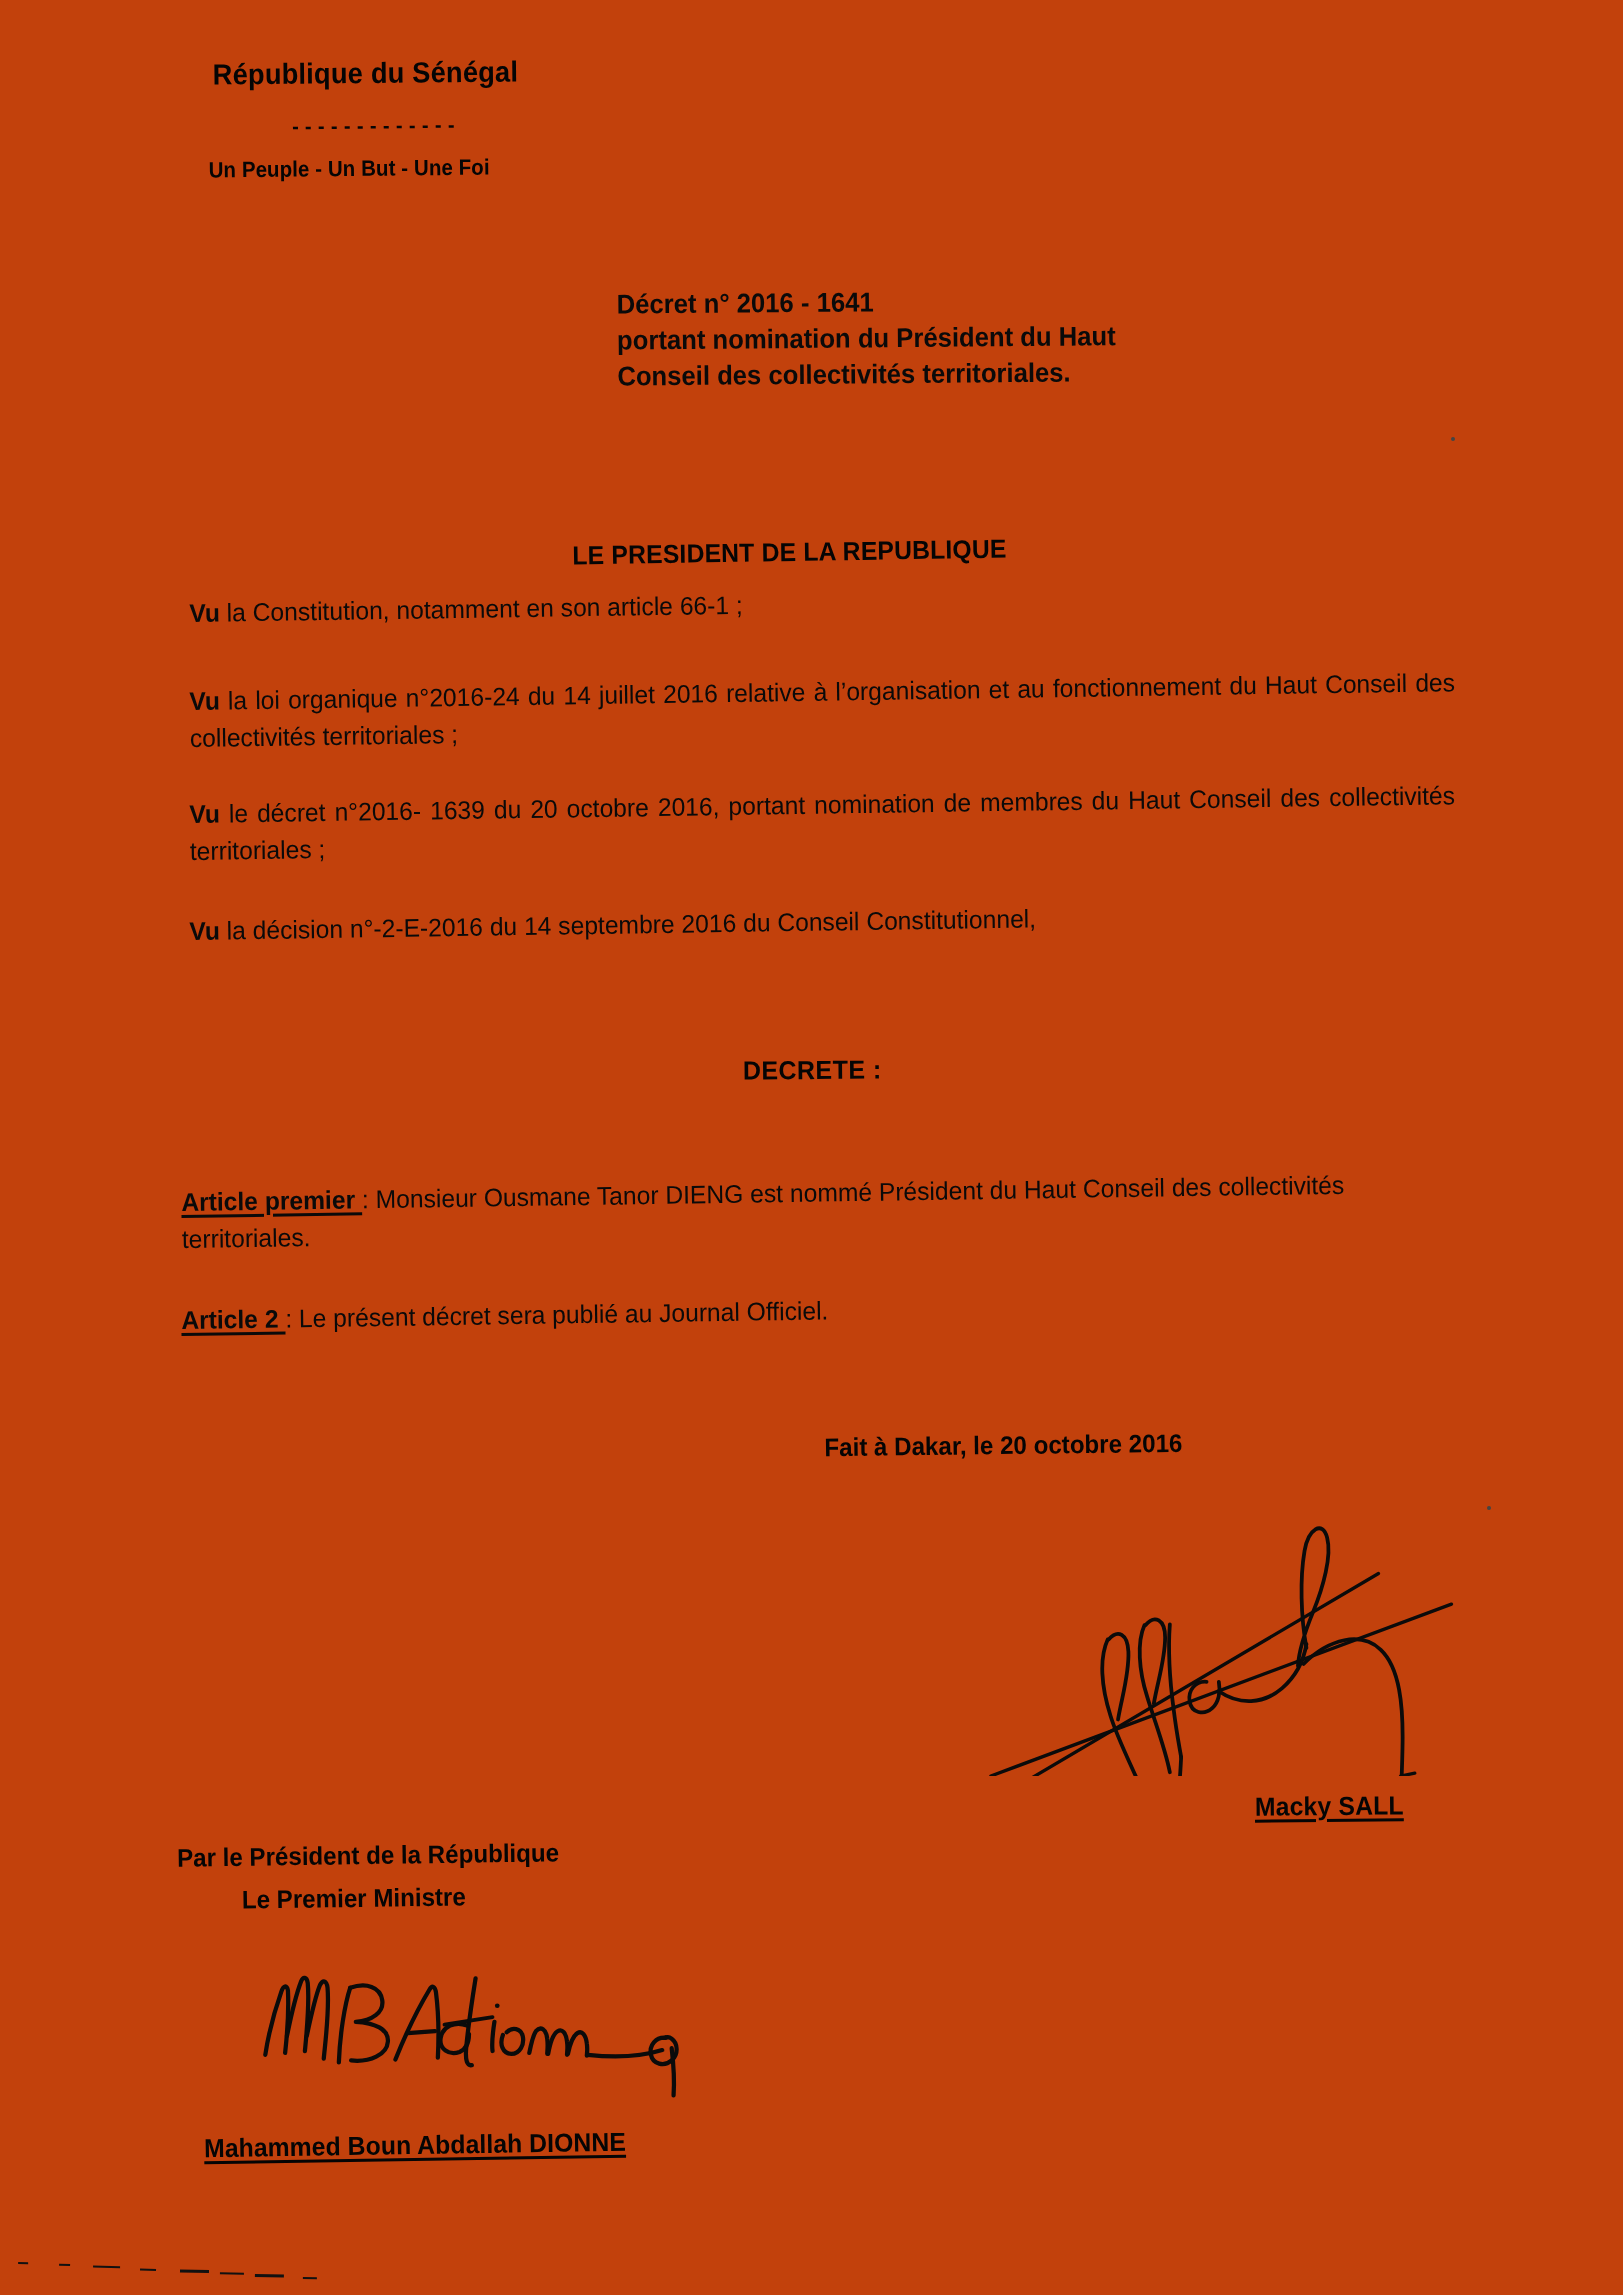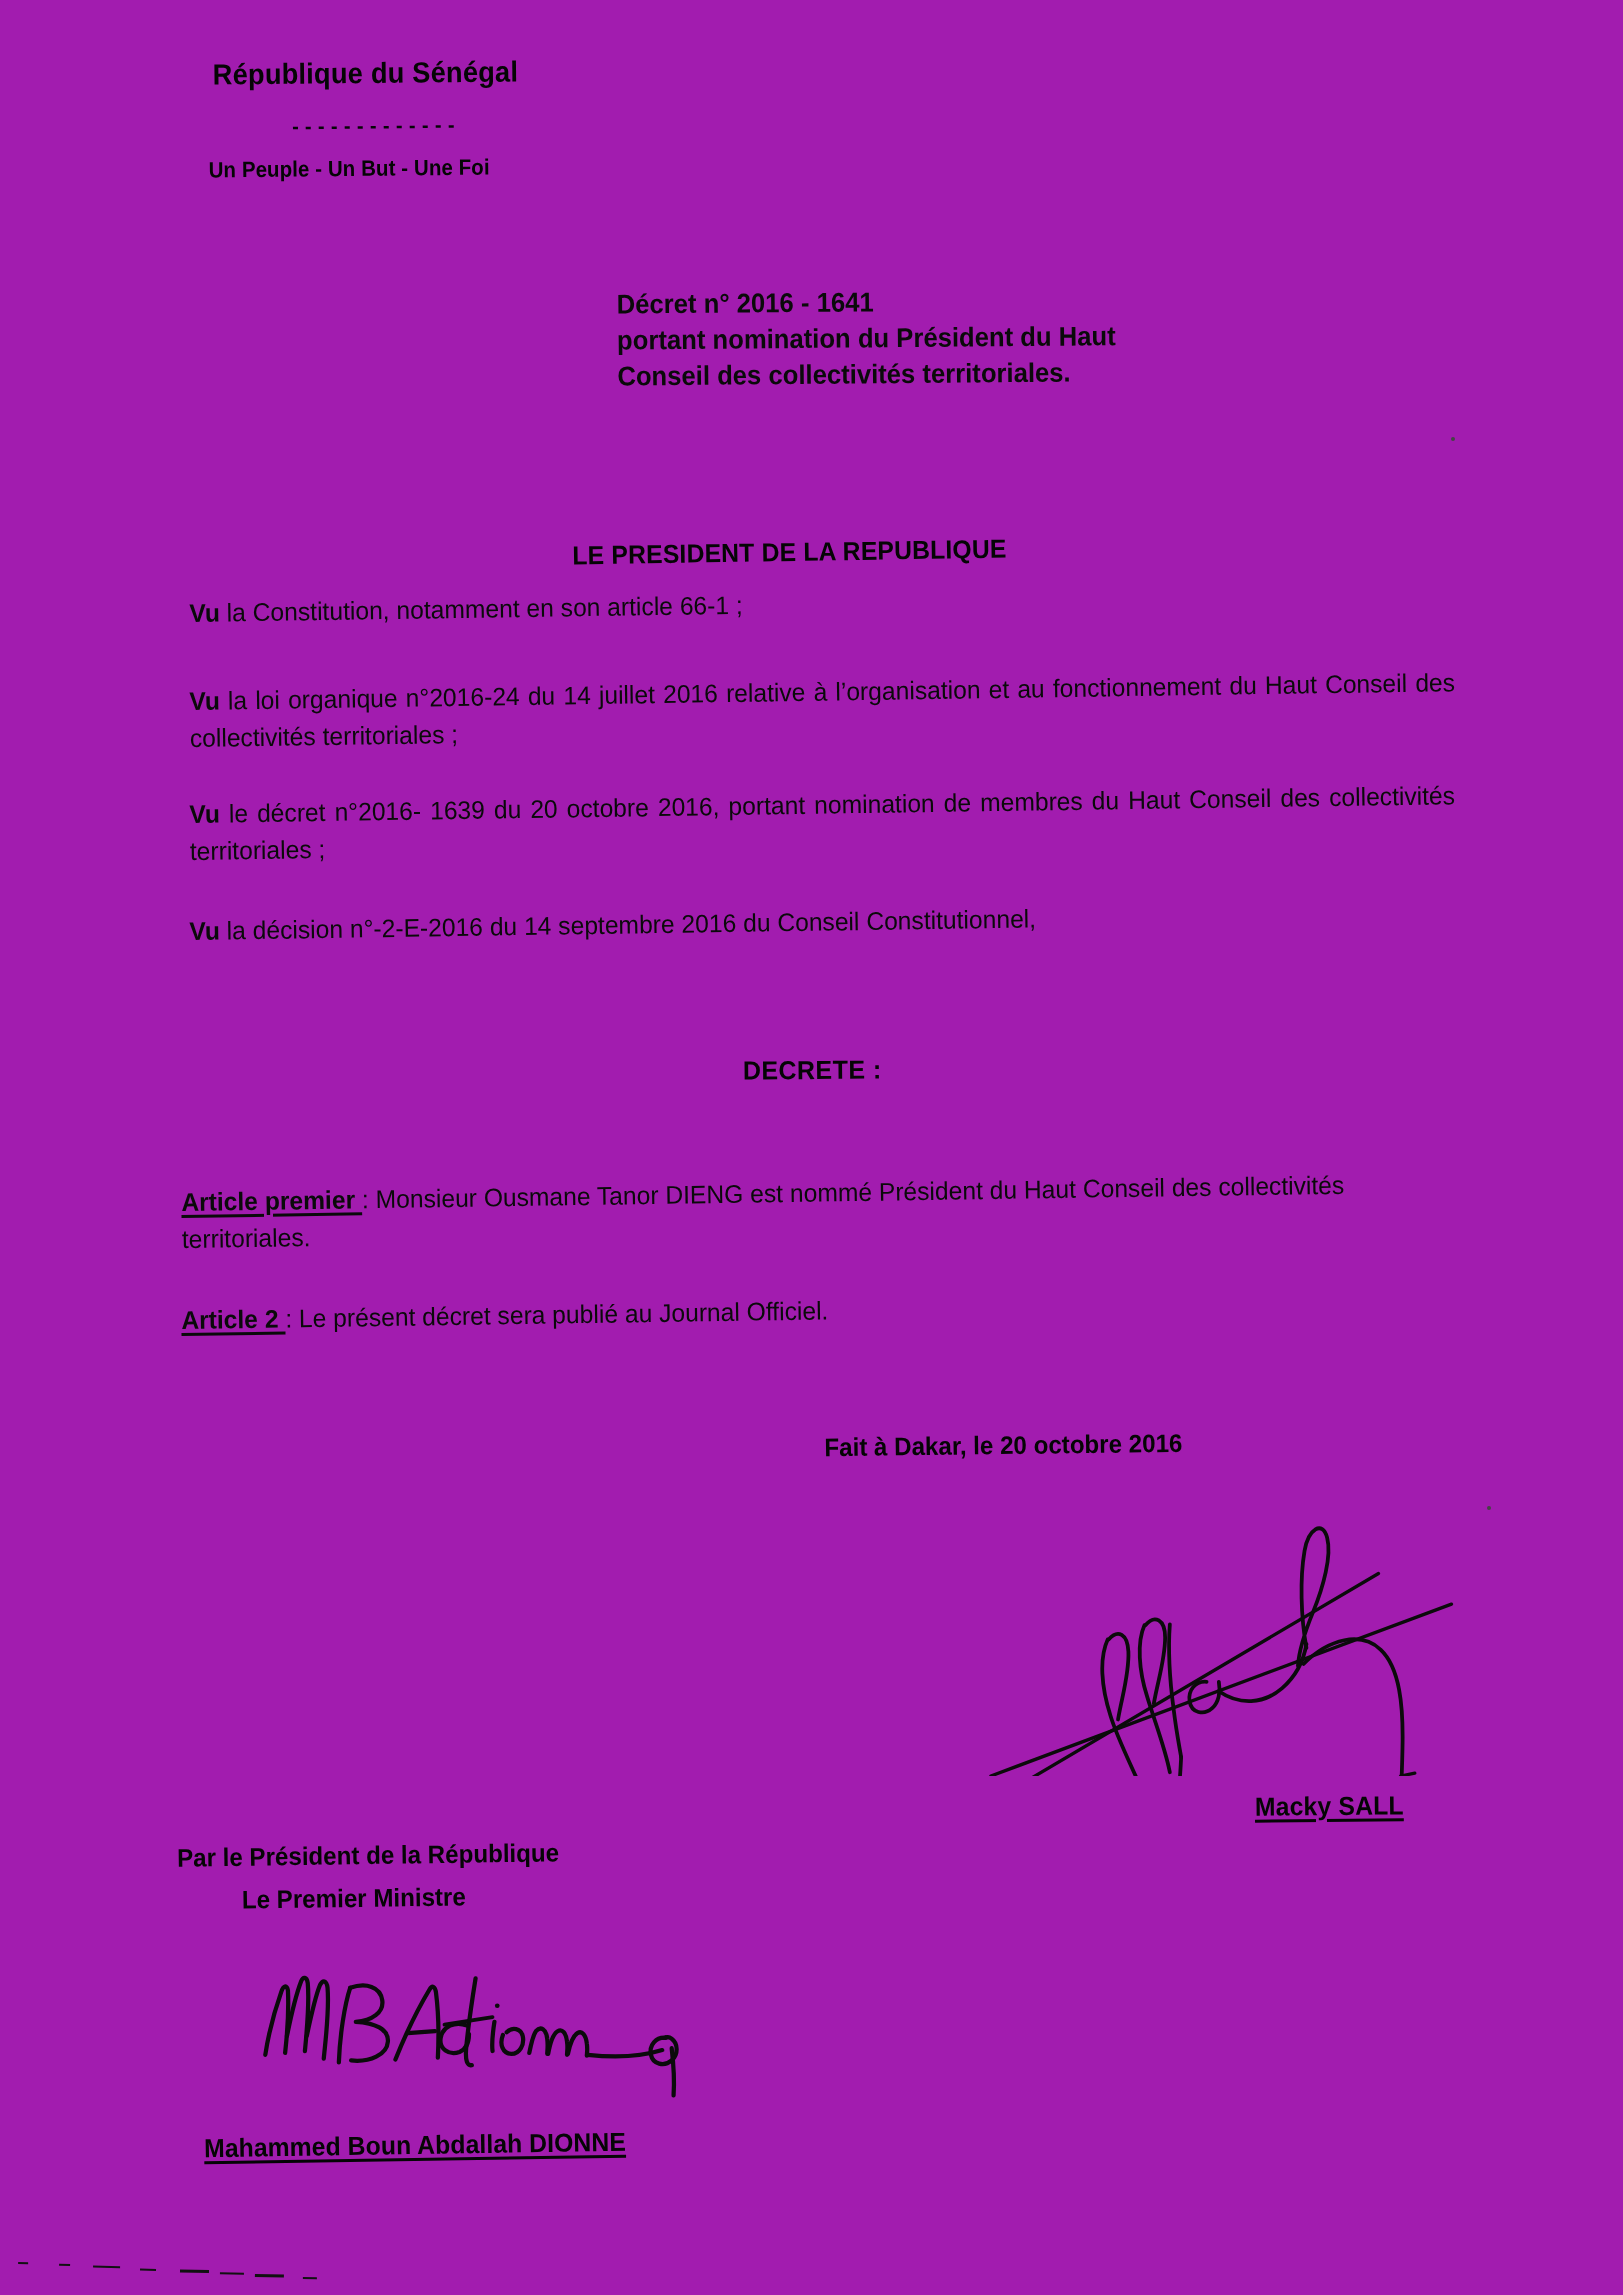--- a/index.html
+++ b/index.html
@@ -9,21 +9,21 @@
     background: #ffffff;
   }
   body {
     font-family: "Liberation Sans", sans-serif;
     color: #0a0a0a;
   }
   #page {
     position: relative;
     width: 1623px;
     height: 2295px;
-    background: #a21caf;
+    background: #c2410c;
     overflow: hidden;
   }
 
   
   .t {
     position: absolute;
     font-family: "Liberation Sans", sans-serif;
     color: #050505;
     white-space: pre;
     line-height: 1.22;

